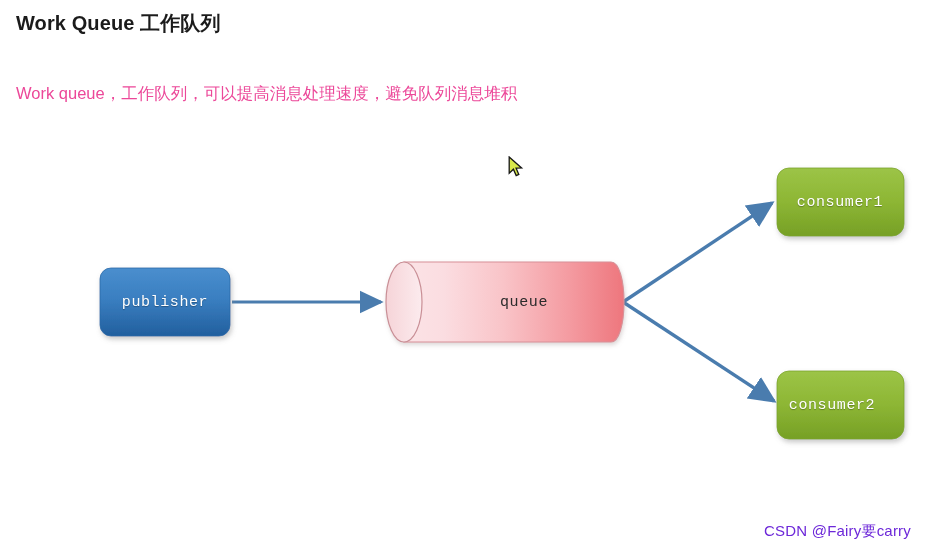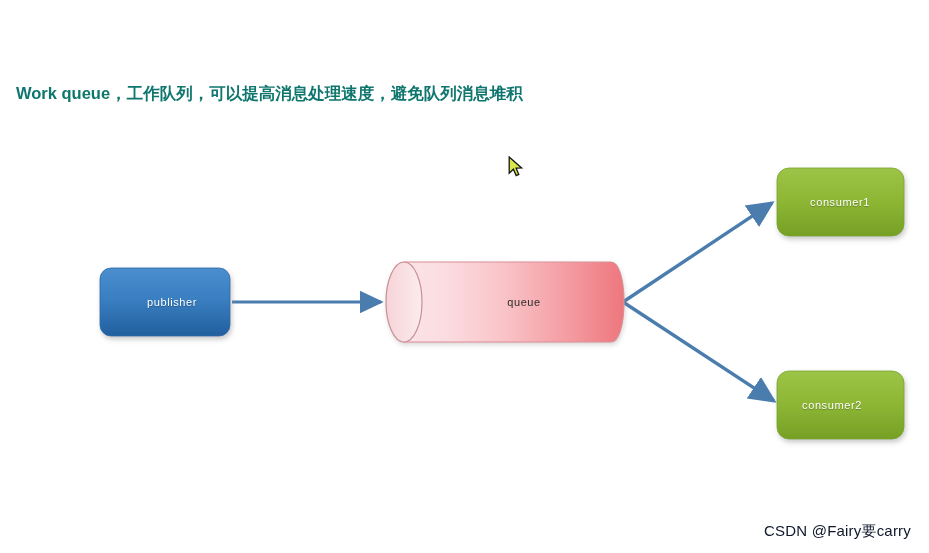--- a/index.html
+++ b/index.html
@@ -31,44 +31,44 @@
     font-weight: bold;
     color: #1b1b1b;
     letter-spacing: 0.1px;
     white-space: nowrap;
   }
   .page-subtitle {
     position: absolute;
     left: 16px;
     top: 83px;
     font-size: 16.5px;
-    font-weight: bold;
-    color: #0f766e;
+    font-weight: normal;
+    color: #ec4899;
     white-space: nowrap;
   }
 
   
   .diagram {
     position: absolute;
     left: 0;
     top: 0;
     width: 929px;
     height: 553px;
   }
   .diagram svg {
     position: absolute;
     left: 0;
     top: 0;
   }
 
   
   .node-label {
     position: absolute;
-    font-family: Liberation Sans, sans-serif;
-    font-size: 11px;
+    font-family: Liberation Mono, monospace;
+    font-size: 15px;
     letter-spacing: 0.6px;
     white-space: nowrap;
     pointer-events: none;
     transform: translate(-50%, -50%);
   }
   .label-light {
     color: #ffffff;
     text-shadow: 0 1px 1px rgba(0,0,0,0.30);
   }
   .label-dark {
@@ -84,30 +84,31 @@
     width: 16px;
     height: 22px;
   }
 
   
   .watermark {
     position: absolute;
     right: 18px;
     bottom: 12px;
     font-size: 15px;
-    color: #0f172a;
+    color: #6d28d9;
     white-space: nowrap;
     letter-spacing: 0.2px;
   }
 </style>
 </head>
 <body>
 
 <div id="page">
 
+  <div class="page-title">Work Queue 工作队列</div>
 
   <div class="page-subtitle">Work queue，工作队列，可以提高消息处理速度，避免队列消息堆积</div>
 
   <div class="diagram">
     <svg width="929" height="553" viewBox="0 0 929 553" xmlns="http://www.w3.org/2000/svg">
       <defs>
 
         <linearGradient id="gradPublisher" x1="0" y1="0" x2="0" y2="1">
           <stop offset="0%" stop-color="#4a8ece"></stop>
           <stop offset="45%" stop-color="#3a7fc1"></stop>
@@ -169,21 +170,21 @@
 
       <g filter="url(#boxShadow)">
         <rect x="777" y="168" width="127" height="68" rx="12" ry="12" fill="url(#gradConsumer)" stroke="#7ca52b" stroke-width="0.8"></rect>
       </g>
 
       <g filter="url(#boxShadow)">
         <rect x="777" y="371" width="127" height="68" rx="12" ry="12" fill="url(#gradConsumer)" stroke="#7ca52b" stroke-width="0.8"></rect>
       </g>
     </svg>
 
-    <div class="node-label label-light" style="left:172px; top:302px;">publisher</div>
+    <div class="node-label label-light" style="left:165px; top:302px;">publisher</div>
 
     <div class="node-label label-dark" style="left:508px; top:302px;">queue</div>
 
     <div class="node-label label-light" style="left:840px; top:202px;">consumer1</div>
 
     <div class="node-label label-light" style="left:832px; top:405px;">consumer2</div>
 
     <div class="cursor">
       <svg width="16" height="22" viewBox="0 0 16 22" xmlns="http://www.w3.org/2000/svg">
         <path d="M1.2,1.0 L1.2,17.2 L5.4,13.2 L8.2,19.6 L10.8,18.4 L8.1,12.2 L13.6,12.0 Z" fill="#d8e84a" stroke="#161616" stroke-width="1.3" stroke-linejoin="miter"></path>

